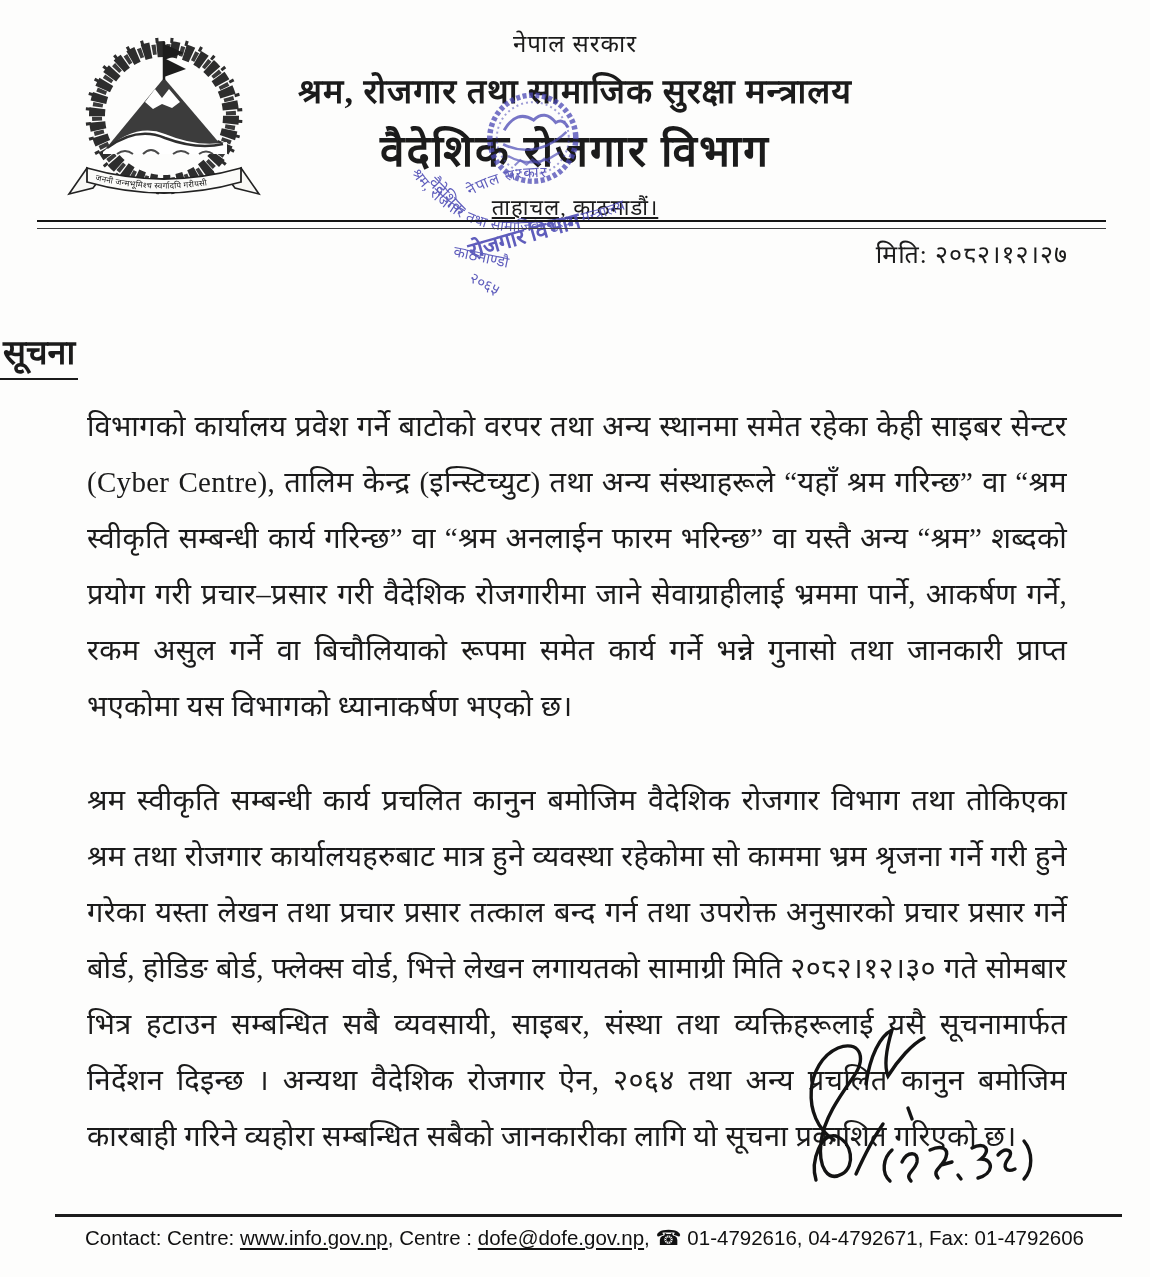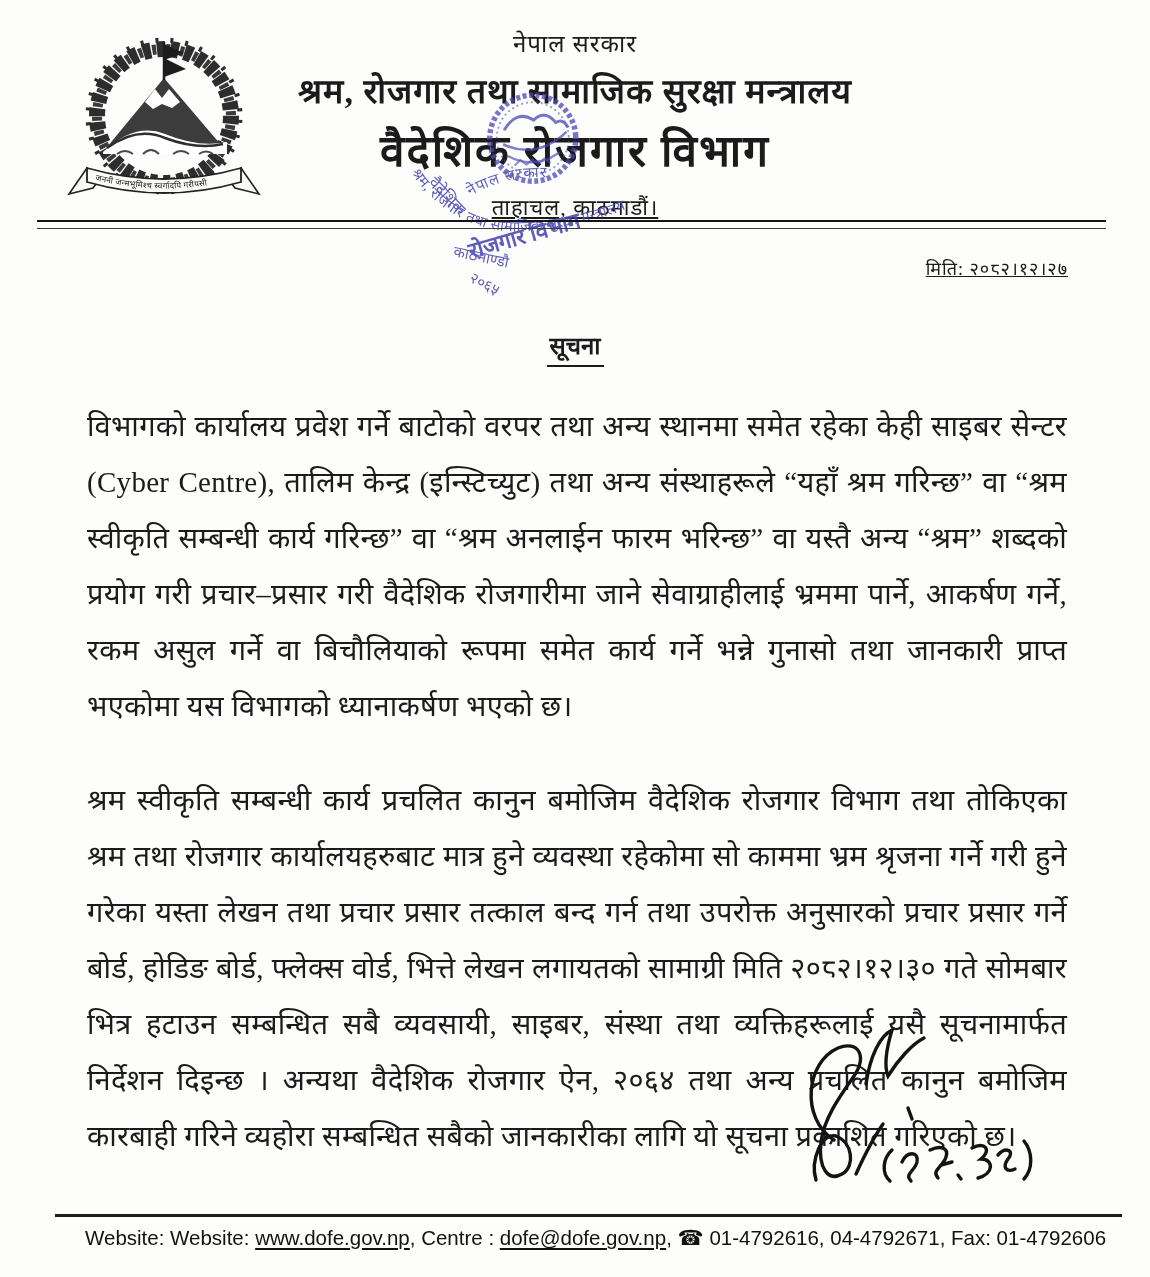--- a/index.html
+++ b/index.html
@@ -18,25 +18,25 @@
   .hdr{position:absolute;left:0;top:0;width:100%;text-align:center;}
   .hdr-gov{margin-top:26px;font-size:24px;font-weight:500;letter-spacing:1px;}
   .hdr-min{margin-top:8px;font-size:34px;font-weight:700;letter-spacing:1px;}
   .hdr-dept{margin-top:6px;font-size:44px;font-weight:700;letter-spacing:2px;}
   .hdr-addr{margin-top:12px;font-size:22px;letter-spacing:1px;text-decoration:underline;}
   .stamp-wrap{position:absolute;left:402px;top:72px;width:270px;height:225px;pointer-events:none;}
   .rule-double{
     position:absolute;left:37px;right:44px;top:220px;height:6px;
     border-top:2.6px solid #141414;border-bottom:1.4px solid #3a3a3a;
   }
-  .date-line{position:absolute;right:82px;top:256px;font-size:18px;letter-spacing:1px;text-decoration:underline;}
+  .date-line{position:absolute;right:82px;top:236px;font-size:25px;letter-spacing:1px;}
   
   .title{
-    position:absolute;left:0;top:328px;width:100%;text-align:center;
-    font-size:24px;font-weight:700;
+    position:absolute;left:0;top:328px;width:100%;text-align:left;
+    font-size:34px;font-weight:700;
   }
   .title span{
     display:inline-block;border-bottom:2.5px solid #1b1b1b;padding:0 3px 4px 3px;
   }
   .body-text{position:absolute;left:83px;top:394px;width:988px;}
   .body-text p{
     margin:4px;font-size:29px;line-height:56px;
     text-align:justify;text-justify:inter-word;letter-spacing:.3px;
   }
   .body-text p + p{margin-top:38px;}
@@ -149,16 +149,16 @@
       <path d="M160,128 c11,-5 19,-2 16,7 c-3,10 -15,13 -8,21 m3,-13 l11,-3"></path>
       <path d="M188,153 l3,4"></path>
       <path d="M202,126 c13,-7 20,2 9,11 c13,0 13,15 -3,19"></path>
       <path d="M228,133 c8,-9 17,-4 10,4 c-6,8 -2,14 7,10"></path>
       <path d="M254,119 c9,11 9,28 0,38"></path>
     </g>
   </svg>
 
   <div class="rule-footer"></div>
   <div class="footer">
-    <span>Website: Website: </span><span class="f-link">www.dofe.gov.np</span><span>, Centre : </span><span class="f-link">dofe@dofe.gov.np</span><span>, </span><span class="f-phone">☎</span><span> 01-4792616, 04-4792671, Fax: 01-4792606</span>
+    <span>Contact: Centre: </span><span class="f-link">www.info.gov.np</span><span>, Centre : </span><span class="f-link">dofe@dofe.gov.np</span><span>, </span><span class="f-phone">☎</span><span> 01-4792616, 04-4792671, Fax: 01-4792606</span>
   </div>
 
 </div>
 
 </body></html>

